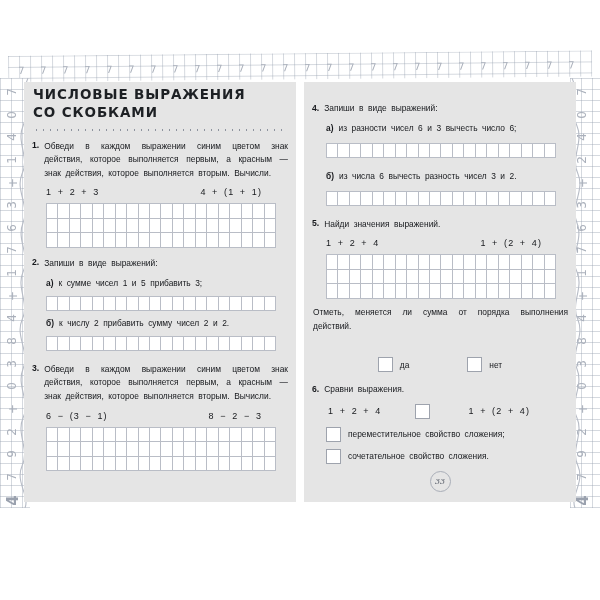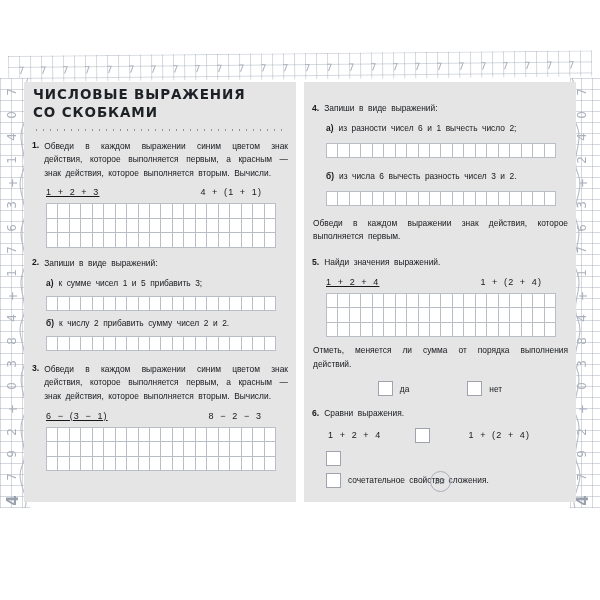--- a/index.html
+++ b/index.html
@@ -108,21 +108,21 @@
   }
 
   
   .exprs{
     display:flex;
     margin:7px 0 6px 0;
     font-size:9px;color:#16181c;
     letter-spacing:1.1px;
     word-spacing:2px;
   }
-  .exprs .e1{flex:0 0 auto;padding-left:14px;text-decoration:underline;}
+  .exprs .e1{flex:0 0 auto;padding-left:14px;}
   .exprs .e2{margin-left:auto;padding-right:26px;}
 
   
   .grid{
     margin:3px 0 0 14px;
     border:1px solid #b9bdc6;
     border-right:none;border-bottom:none;
     display:grid;
     background:#fff;
   }
@@ -131,21 +131,21 @@
     border-bottom:1px solid #b9bdc6;
     height:13.5px;
   }
   .grid.thin .cell{height:12.5px;}
   .grid.g-left{margin-left:14px;width:229px;}
   .grid.g-right{margin-left:14px;width:229px;}
 
   
   .cbrow{
     display:flex;align-items:center;
-    margin-top:10px;
+    margin-top:24px;
     font-size:8.4px;color:#16181c;
     word-spacing:2px;
   }
   .cbrow.center{justify-content:center;gap:0;}
   .cbox{
     width:13px;height:13px;
     border:1px solid #9ea3ad;
     background:#fff;
     flex:0 0 auto;
   }
@@ -494,21 +494,21 @@
   <div class="page page-right">
     <div class="page-inner">
 
       <div class="task" style="margin-top:16px;">
         <div class="task-head">
           <span class="tnum">4.</span>
           <span class="tbody">Запиши в виде выражений:</span>
         </div>
         <div class="sub">
           <span class="lbl">а)</span>
-          <span>из разности чисел 6 и 1 вычесть число 2;</span>
+          <span>из разности чисел 6 и 3 вычесть число 6;</span>
         </div>
         <div class="grid g-right thin" style="margin-top: 8px; grid-template-columns: repeat(20, 1fr);">
             <span class="cell"></span>
             <span class="cell"></span>
             <span class="cell"></span>
             <span class="cell"></span>
             <span class="cell"></span>
             <span class="cell"></span>
             <span class="cell"></span>
             <span class="cell"></span>
@@ -546,21 +546,20 @@
             <span class="cell"></span>
             <span class="cell"></span>
             <span class="cell"></span>
             <span class="cell"></span>
             <span class="cell"></span>
             <span class="cell"></span>
             <span class="cell"></span>
             <span class="cell"></span>
           </div>
 
-        <div class="plain" style="margin-top:11px;">Обведи в каждом выражении знак действия, которое выполняется первым.</div>
       </div>
 
       <div class="task" style="margin-top:12px;">
         <div class="task-head">
           <span class="tnum">5.</span>
           <span class="tbody">Найди значения выражений.</span>
         </div>
         <div class="exprs">
           <span class="e1">1 + 2 + 4</span>
           <span class="e2">1 + (2 + 4)</span>
@@ -643,20 +642,21 @@
           <span class="tbody">Сравни выражения.</span>
         </div>
         <div class="cmp">
           <span class="c1">1 + 2 + 4</span>
           <span class="cbox"></span>
           <span class="c2">1 + (2 + 4)</span>
         </div>
         <div class="cbstack">
           <div class="cbrow">
             <span class="cbox"></span>
+            <span class="cb-lbl">переместительное свойство сложения;</span>
           </div>
           <div class="cbrow">
             <span class="cbox"></span>
             <span class="cb-lbl">сочетательное свойство сложения.</span>
           </div>
         </div>
       </div>
 
     </div>
     <div class="pageno">

